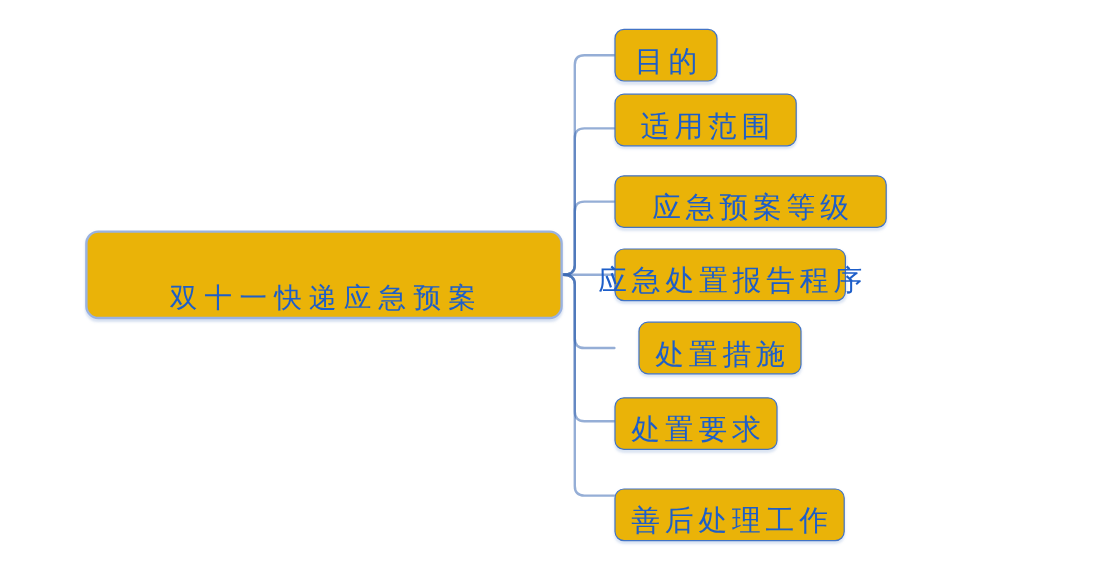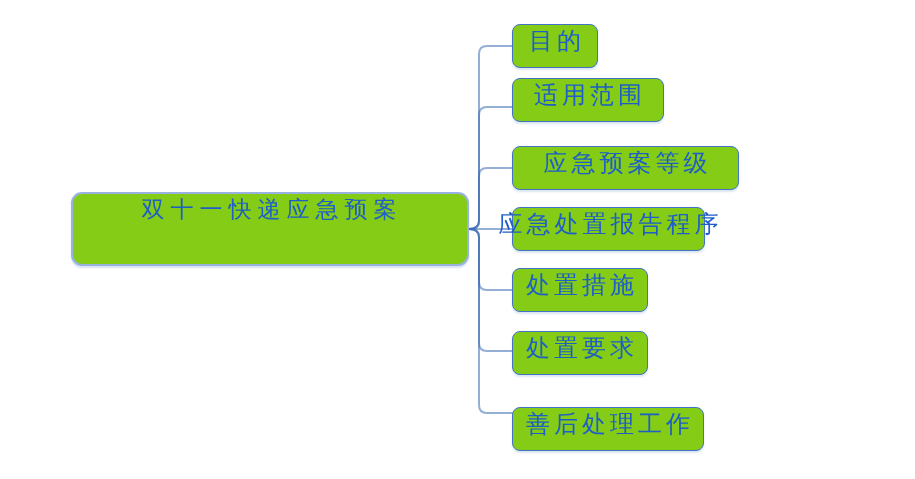--- a/index.html
+++ b/index.html
@@ -17,23 +17,23 @@
   }
   .connectors {
     position: absolute;
     left: 0; top: 0;
     width: 915px; height: 479px;
   }
   .node {
     position: absolute;
     box-sizing: border-box;
     display: flex;
-    align-items: flex-start;
+    align-items: flex-end;
     justify-content: center;
-    background: #84cc16;
+    background: #eab308;
     color: #1d5ec9;
     white-space: nowrap;
   }
   .root-node {
     left: 71px;
     top: 192px;
     width: 398px;
     height: 74px;
     border: 2px solid #9ab2e0;
     border-radius: 11px;
@@ -85,21 +85,21 @@
   </div>
 
   <div class="node child-node" style="top:146px; width:227px;">
     <span class="label">应急预案等级</span>
   </div>
 
   <div class="node child-node" style="top:207px; width:193px;">
     <span class="label">应急处置报告程序</span>
   </div>
 
-  <div class="node child-node" style="top:268px; width:136px;">
+  <div class="node child-node" style="top:268px; width:136px;margin-left:20px;">
     <span class="label">处置措施</span>
   </div>
 
   <div class="node child-node" style="top:331px; width:136px;">
     <span class="label">处置要求</span>
   </div>
 
   <div class="node child-node" style="top:407px; width:192px;">
     <span class="label">善后处理工作</span>
   </div>

